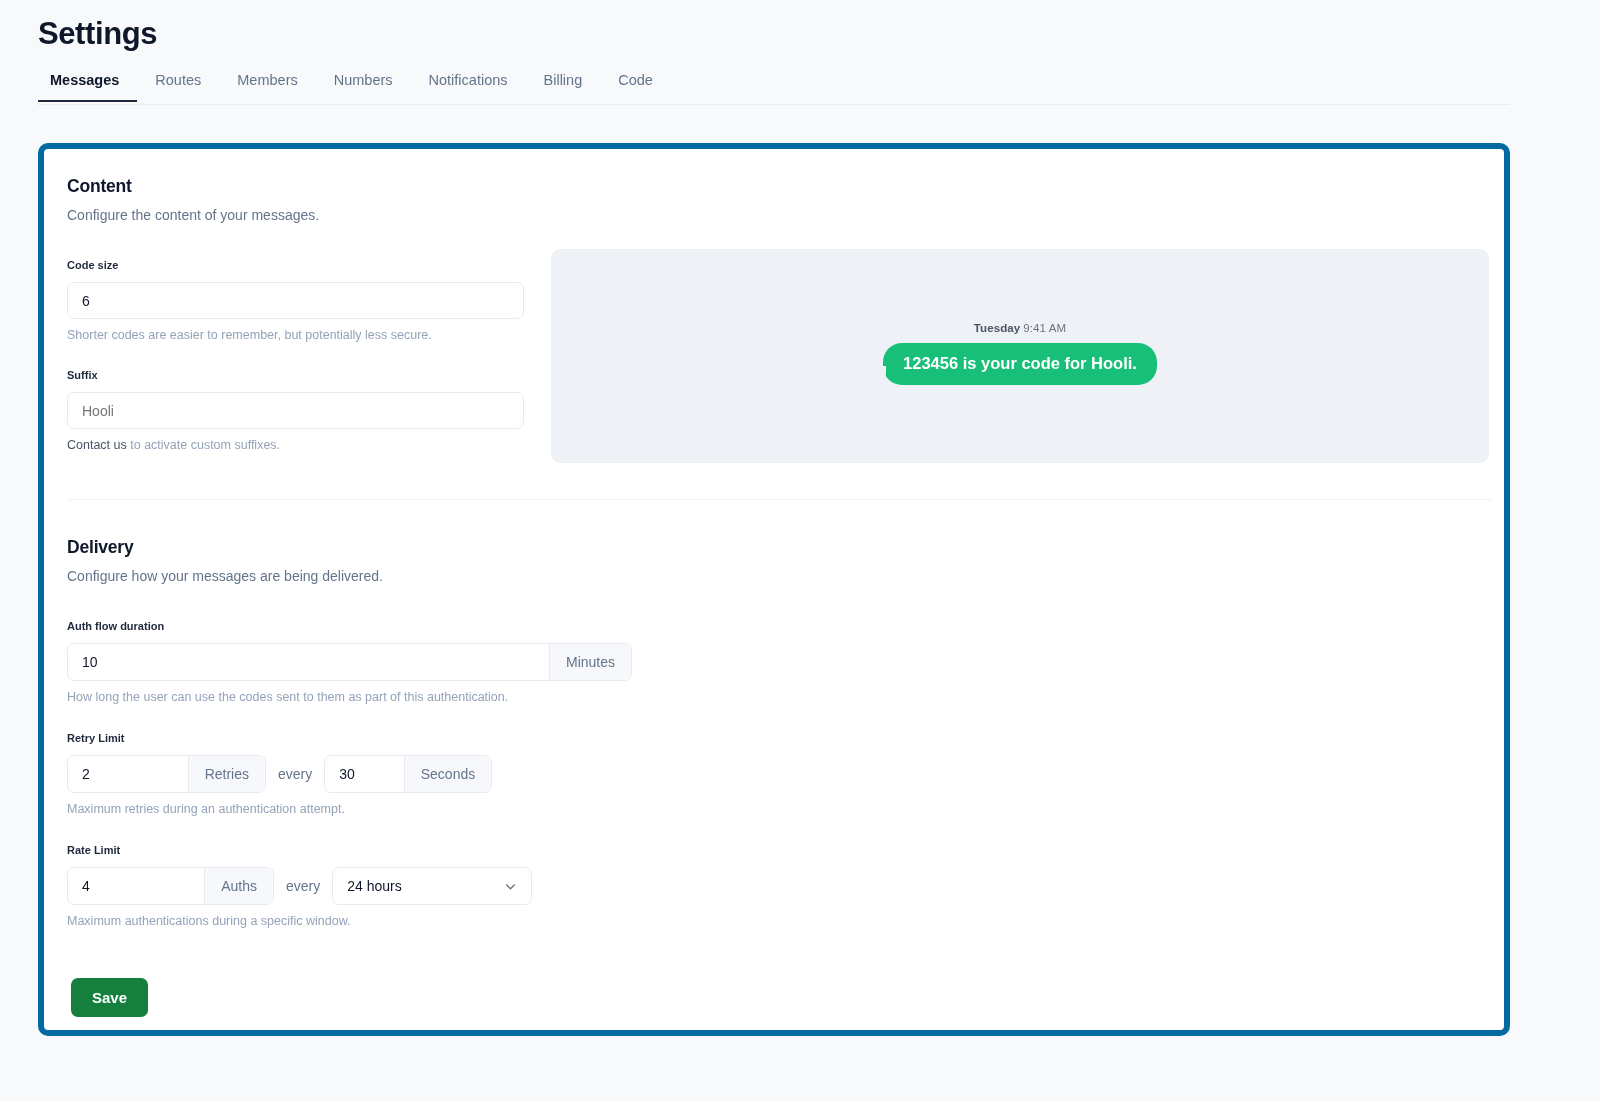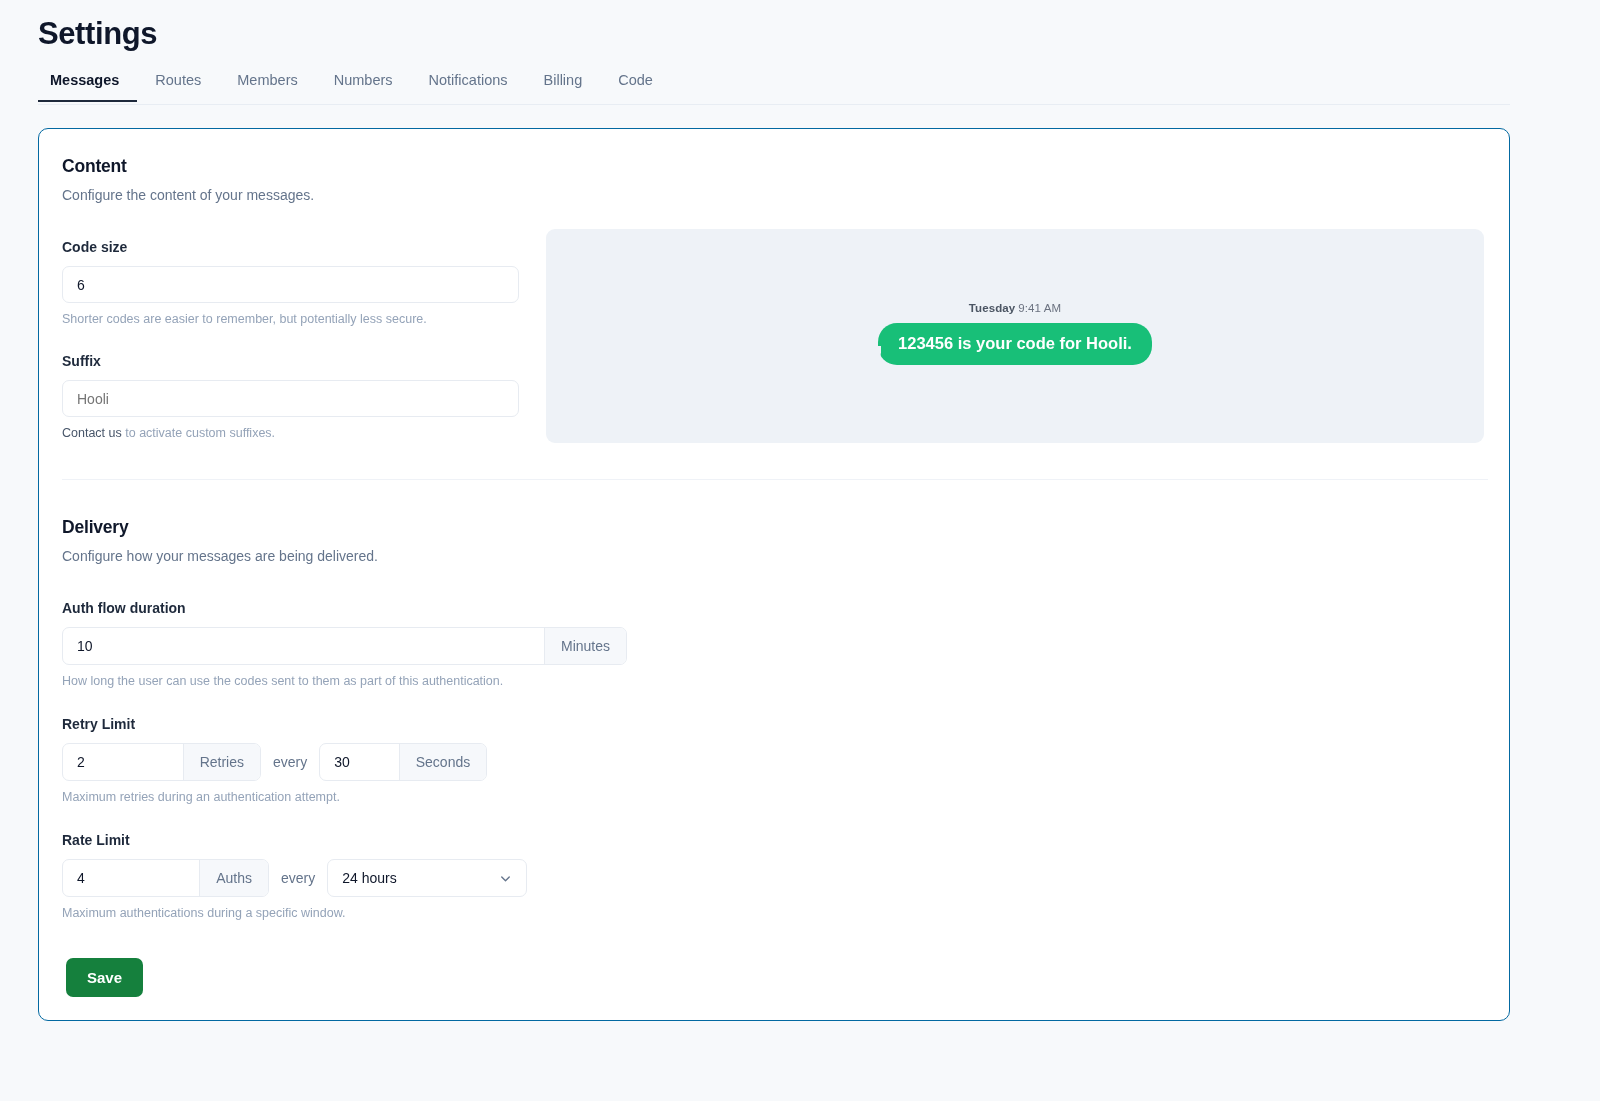--- a/index.html
+++ b/index.html
@@ -60,25 +60,25 @@
     position: absolute;
     left: 0; right: 0; bottom: -1px;
     height: 2px;
     background: #1e293b;
   }
 
   
   .card {
     position: absolute;
     left: 38px;
-    top: 128px;
+    top: 143px;
     width: 1472px;
     height: 893px;
     background: #ffffff;
-    border: 1px solid #0369a1;
+    border: 6px solid #0369a1;
     border-radius: 10px;
   }
 
   .section-title {
     font-size: 17.5px;
     font-weight: bold;
     color: #0f172a;
     letter-spacing: -0.2px;
   }
   .section-sub {
@@ -88,21 +88,21 @@
   }
 
   .content-block {
     position: absolute;
     left: 23px;
     top: 27px;
   }
 
   
   .field-label {
-    font-size: 14px;
+    font-size: 11px;
     font-weight: bold;
     color: #1e293b;
   }
   .field-help {
     font-size: 12.5px;
     color: #94a3b8;
     margin-top: 9px;
   }
   .field-help a,
   .link {

